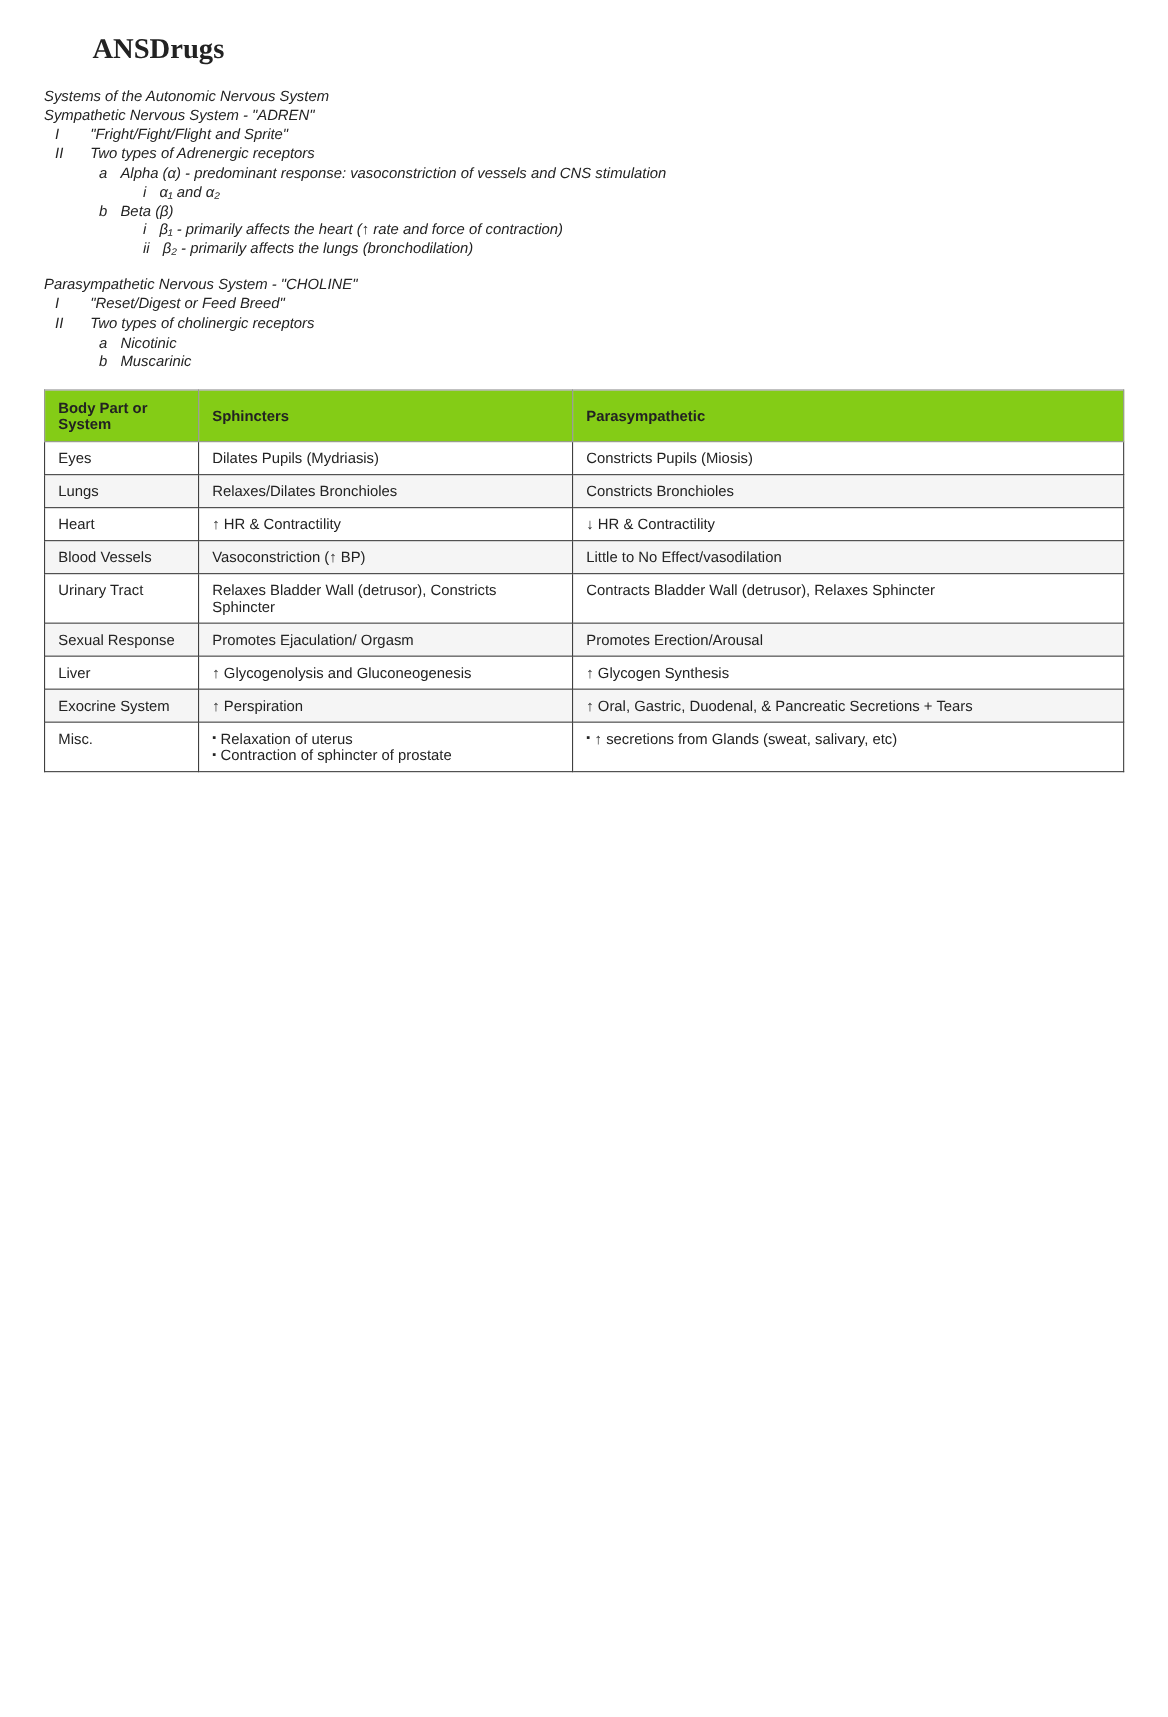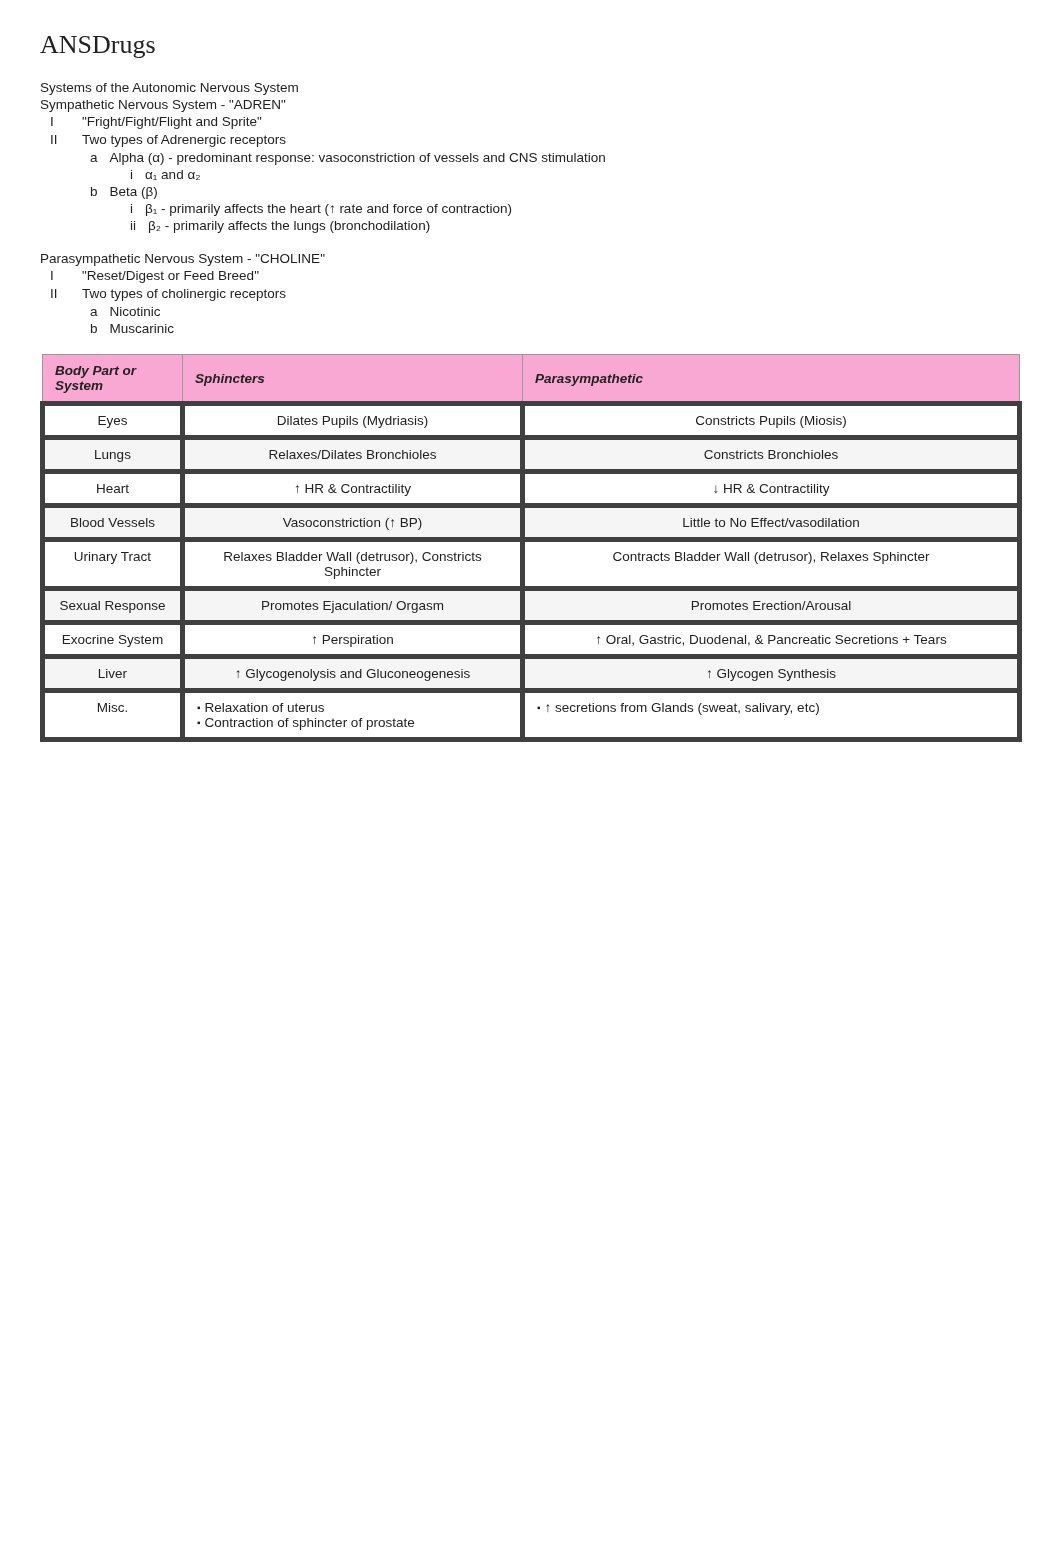--- a/index.html
+++ b/index.html
@@ -7,27 +7,29 @@
       font-family: Arial, Helvetica, sans-serif;
       font-size: 14px;
       background: #fff;
       color: #222;
       padding: 30px 40px;
       max-width: 1062px;
     }
 
     .title {
       font-size: 26px;
-      font-weight: normal;
+      font-weight: bold;
       margin-bottom: 20px;
       font-family: 'Times New Roman', serif;
+      margin-left: 44px;
     }
 
     .intro-section {
       margin-bottom: 18px;
+      font-style: italic;
     }
 
     .intro-section p {
       margin-bottom: 2px;
       font-size: 13.5px;
     }
 
     .outline {
       margin-left: 10px;
       font-size: 13.5px;
@@ -68,44 +70,42 @@
     }
 
     table {
       width: 100%;
       border-collapse: collapse;
       margin-top: 18px;
       font-size: 13.5px;
     }
 
     thead tr {
-      background-color: #f9a8d4;
-      font-style: italic;
+      background-color: #84cc16;
     }
 
     thead th {
       text-align: left;
       padding: 8px 12px;
       font-weight: bold;
       border: 1px solid #999;
     }
 
     tbody tr {
       background-color: #fff;
     }
 
     tbody tr:nth-child(even) {
       background-color: #f5f5f5;
     }
 
     tbody td {
       padding: 7px 12px;
       vertical-align: top;
-      border: 5px solid #404040;
-      text-align: center;
+      border: 1px solid #404040;
     }
 
     td:first-child {
       width: 140px;
       font-weight: normal;
     }
 
     td:nth-child(2) {
       width: 340px;
     }
@@ -222,28 +222,28 @@
         <td>Urinary Tract</td>
         <td>Relaxes Bladder Wall (detrusor), Constricts Sphincter</td>
         <td>Contracts Bladder Wall (detrusor), Relaxes Sphincter</td>
       </tr>
       <tr>
         <td>Sexual Response</td>
         <td>Promotes Ejaculation/ Orgasm</td>
         <td>Promotes Erection/Arousal</td>
       </tr>
       <tr>
+        <td>Liver</td>
+        <td>↑ Glycogenolysis and Gluconeogenesis</td>
+        <td>↑ Glycogen Synthesis</td>
+      </tr>
+      <tr>
         <td>Exocrine System</td>
         <td>↑ Perspiration</td>
         <td>↑ Oral, Gastric, Duodenal, &amp; Pancreatic Secretions + Tears</td>
-      </tr>
-      <tr>
-        <td>Liver</td>
-        <td>↑ Glycogenolysis and Gluconeogenesis</td>
-        <td>↑ Glycogen Synthesis</td>
       </tr>
       <tr>
         <td>Misc.</td>
         <td>
           <div style="display: flex; gap: 4px; align-items: flex-start;">
             <span style="font-size: 10px; margin-top: 2px;">▪</span>
             <span>Relaxation of uterus</span>
           </div>
           <div style="display: flex; gap: 4px; align-items: flex-start;">
             <span style="font-size: 10px; margin-top: 2px;">▪</span>

